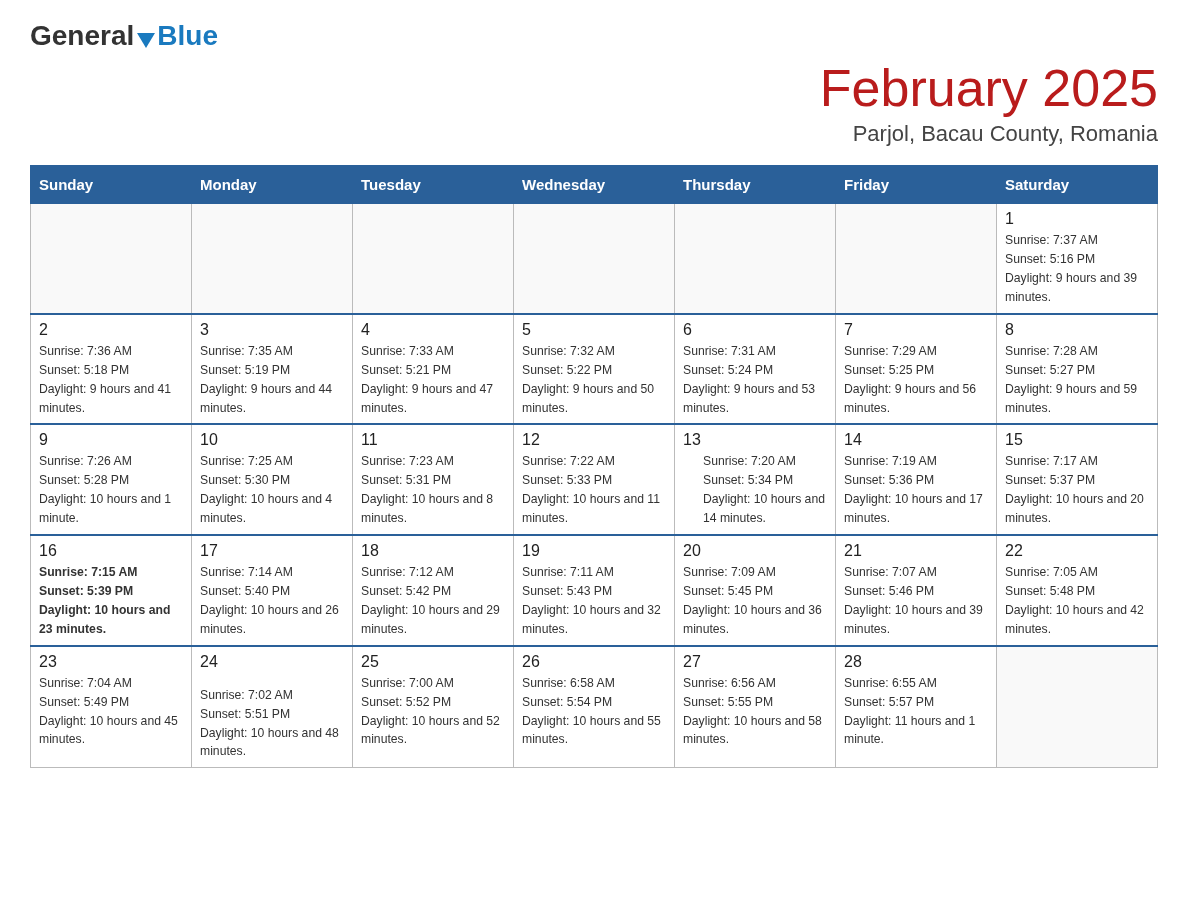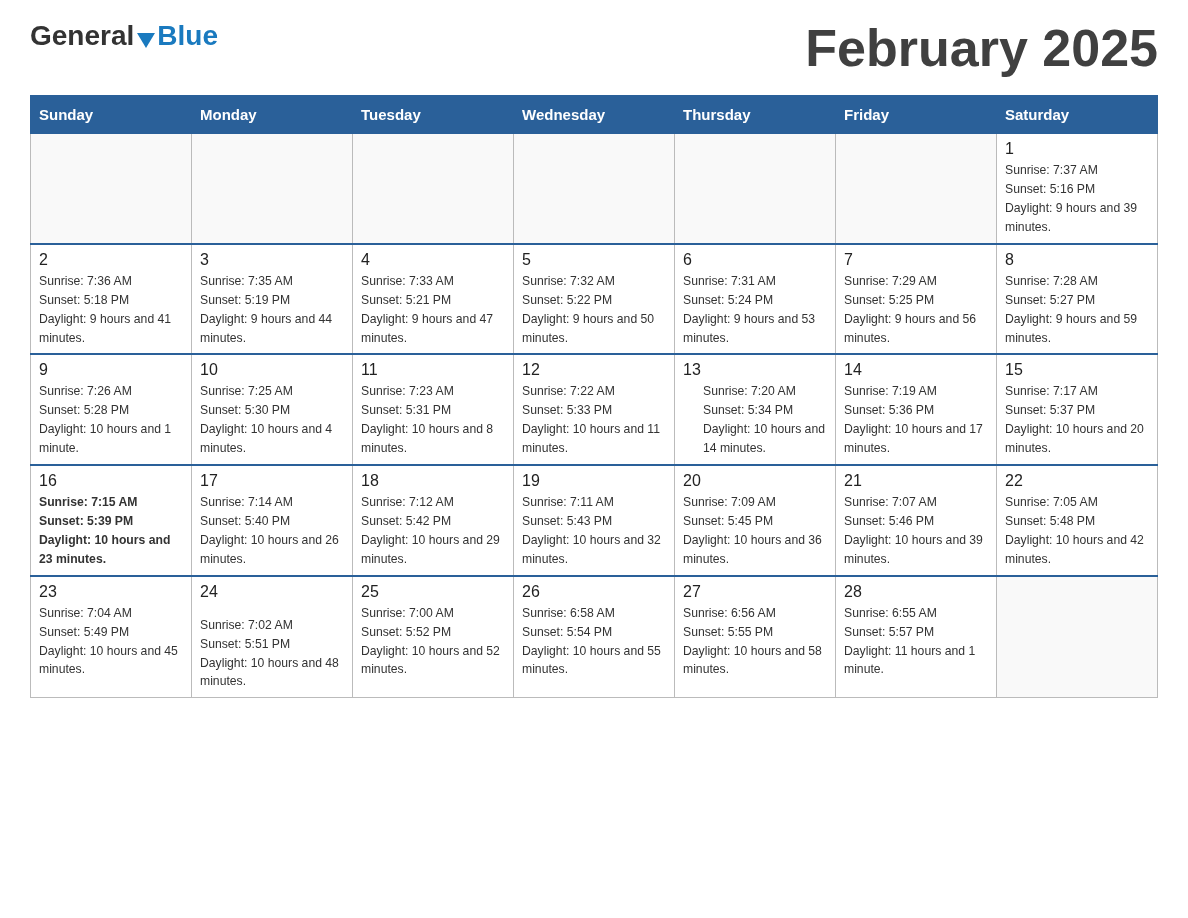--- a/index.html
+++ b/index.html
@@ -23,23 +23,24 @@
     }
     .logo-line1 {
       display: flex;
       align-items: center;
     }
     .title-area {
       text-align: right;
     }
     .month-title {
       font-size: 52px;
-      font-weight: bold;
-      color: #404040;
+      font-weight: normal;
+      color: #b91c1c;
       line-height: 1.1;
+      margin-top: 40px;
     }
     .location-title {
       font-size: 22px;
       color: #444;
       margin-top: 4px;
     }
     .calendar-table {
       width: 100%;
       border-collapse: collapse;
       table-layout: fixed;
@@ -89,20 +90,21 @@
     <div class="logo-line1">
       <span style="font-size:28px;font-weight:bold;color:#333;">General</span>
       <span style="display:inline-block;width:0;height:0;border-left:9px solid transparent;border-right:9px solid transparent;border-top:15px solid #1a7abf;margin-left:3px;margin-top:8px;"></span>
     </div>
     <div>
       <span style="font-size:28px;font-weight:bold;color:#1a7abf;margin-left:2px;">Blue</span>
     </div>
   </div>
   <div class="title-area">
     <div class="month-title">February 2025</div>
+    <div class="location-title">Parjol, Bacau County, Romania</div>
   </div>
 </div>
 
 <table class="calendar-table">
   <thead>
     <tr>
       <th>Sunday</th>
       <th>Monday</th>
       <th>Tuesday</th>
       <th>Wednesday</th>

